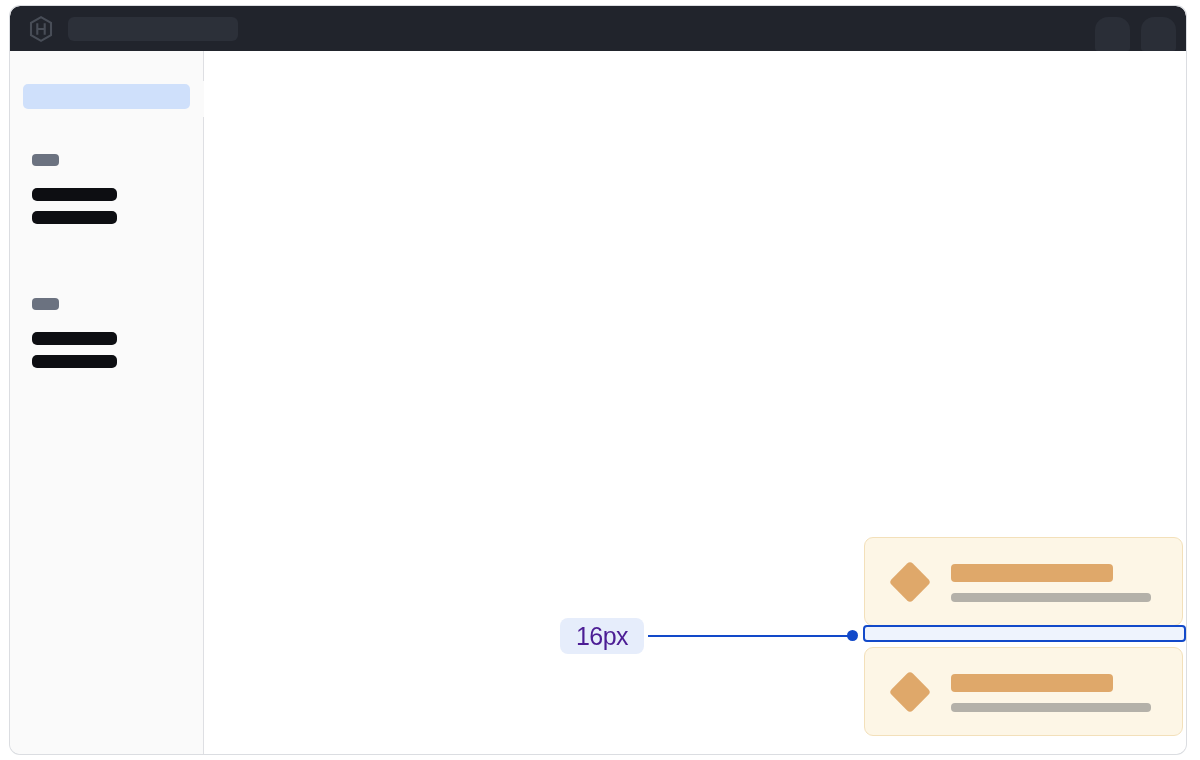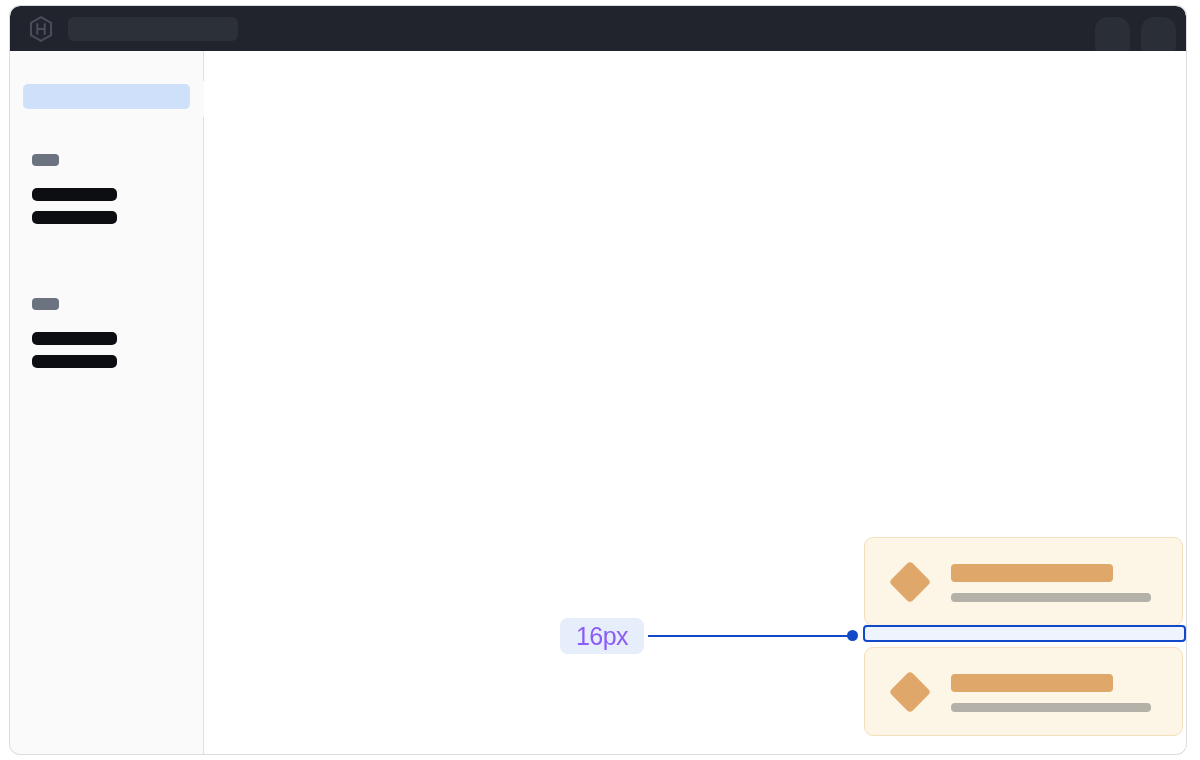--- a/index.html
+++ b/index.html
@@ -210,21 +210,21 @@
     position: absolute;
     left: 356px;
     top: 567px;
     width: 84px;
     height: 36px;
     background: #e6edfb;
     border-radius: 8px;
     display: flex;
     align-items: center;
     justify-content: center;
-    color: #8b5cf6;
+    color: #4c1d95;
     font-size: 25px;
     letter-spacing: -0.5px;
     font-family: "Liberation Sans", sans-serif;
   }
 </style>
 </head>
 <body>
 
 <div class="app-window">
 

